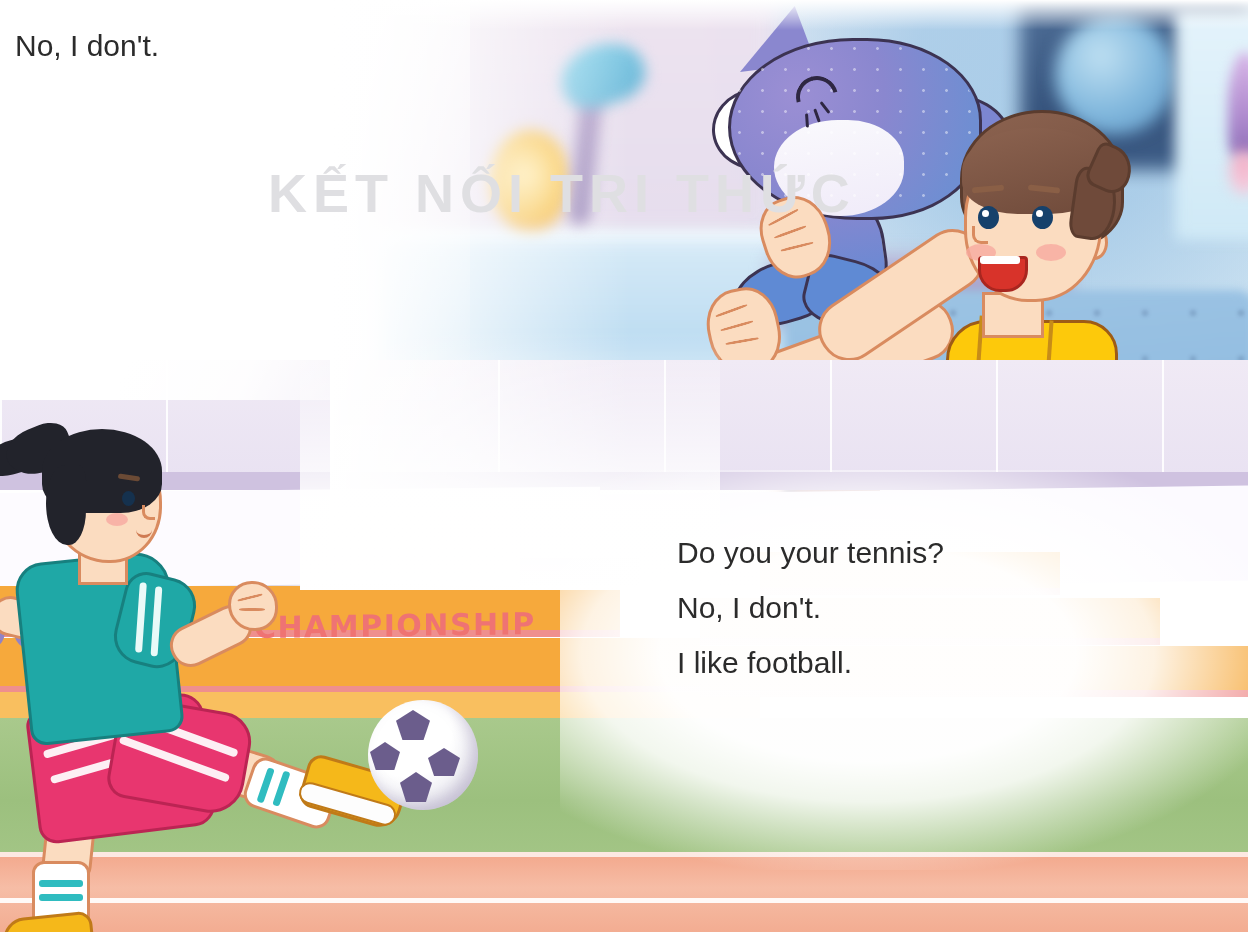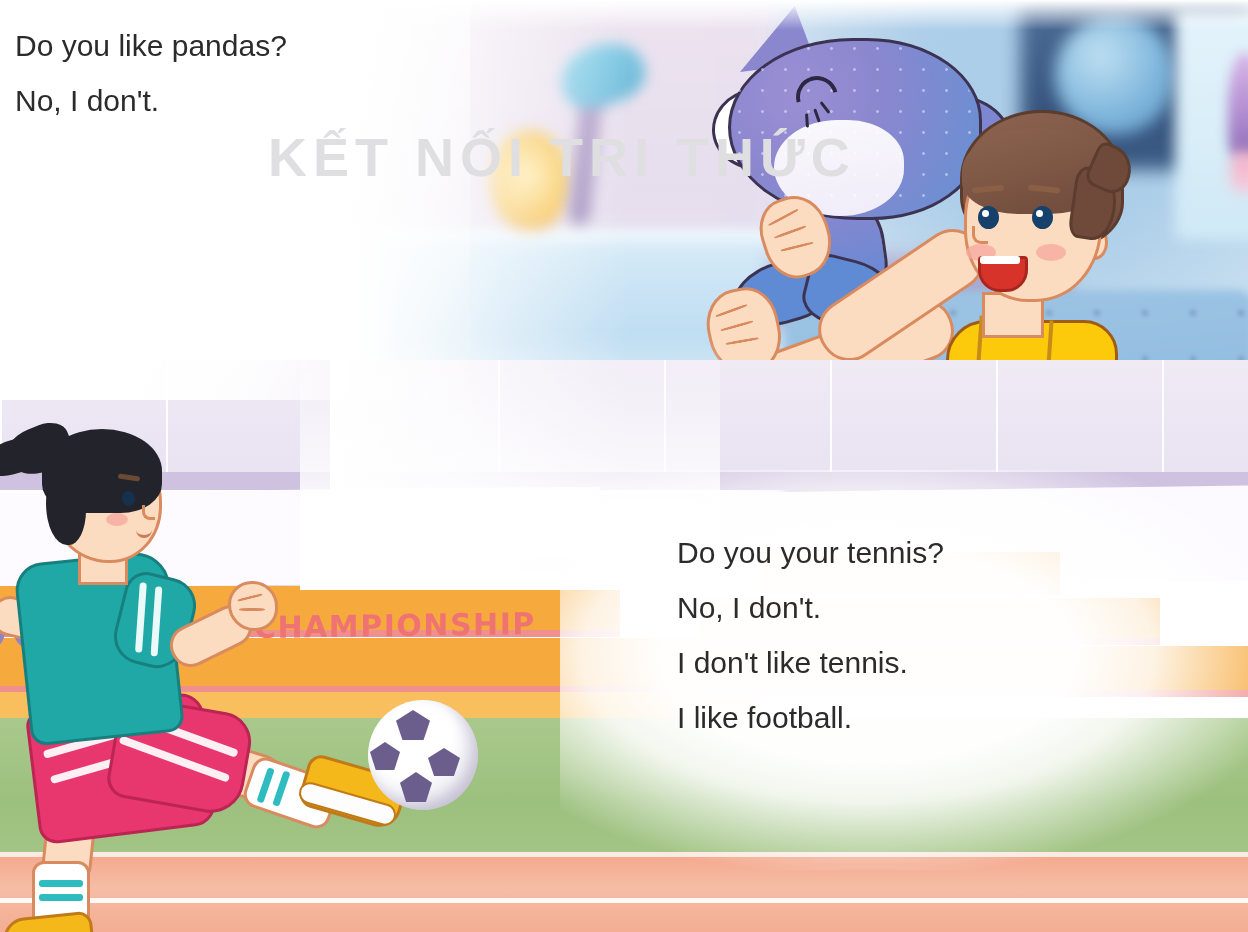--- a/index.html
+++ b/index.html
@@ -238,21 +238,21 @@
     background:radial-gradient(ellipse 62% 56% at 44% 46%,rgba(255,255,255,.99) 0 48%,rgba(255,255,255,.86) 66%,rgba(255,255,255,0) 100%);}
   #fade-top{left:0;top:0;width:1248px;height:30px;
     background:linear-gradient(180deg,#fff,rgba(255,255,255,0));}
   #fade-boybot{left:880px;top:380px;width:368px;height:150px;
     background:linear-gradient(180deg,rgba(255,255,255,0),rgba(255,255,255,.96) 75%,#fff);}
 
   
   #watermark{position:absolute;left:268px;top:128px;width:620px;
     color:#dfdfe2;font-weight:700;letter-spacing:6px;line-height:1.08;
     font-size:54px;user-select:none;}
-  #watermark div{white-space:nowrap;}
+  #watermark div{white-space:nowrap;margin-top:36px;}
 
   
   .dialogue{position:absolute;color:#2b2b2b;font-size:30px;line-height:55px;white-space:nowrap;}
   #dialogue-animal{left:15px;top:18px;}
   #dialogue-sport{left:677px;top:525px;}
 
   
   #banner-football{position:absolute;left:-38px;top:598px;font-size:54px;font-weight:900;
     letter-spacing:3px;color:#9183c6;font-family:"DejaVu Sans",sans-serif;transform:skewY(-.8deg);}
   #banner-championship{position:absolute;left:254px;top:608px;font-size:30px;font-weight:900;
@@ -428,24 +428,22 @@
   <div class="fade" id="fade-mid"></div>
   <div class="fade" id="fade-midv"></div>
   <div class="fade" id="fade-right"></div>
   <div class="fade" id="fade-top"></div>
 
   <div id="watermark">
     <div>KẾT NỐI TRI THỨC</div>
   </div>
 
   <div class="dialogue" id="dialogue-animal">
-    <div>Do you like pandas?</div>
     <div>No, I don't.</div>
   </div>
 
   <div class="dialogue" id="dialogue-sport">
     <div>Do you your tennis?</div>
     <div>No, I don't.</div>
-    <div>I don't like tennis.</div>
     <div>I like football.</div>
   </div>
 
 </div>
 
 </body></html>

